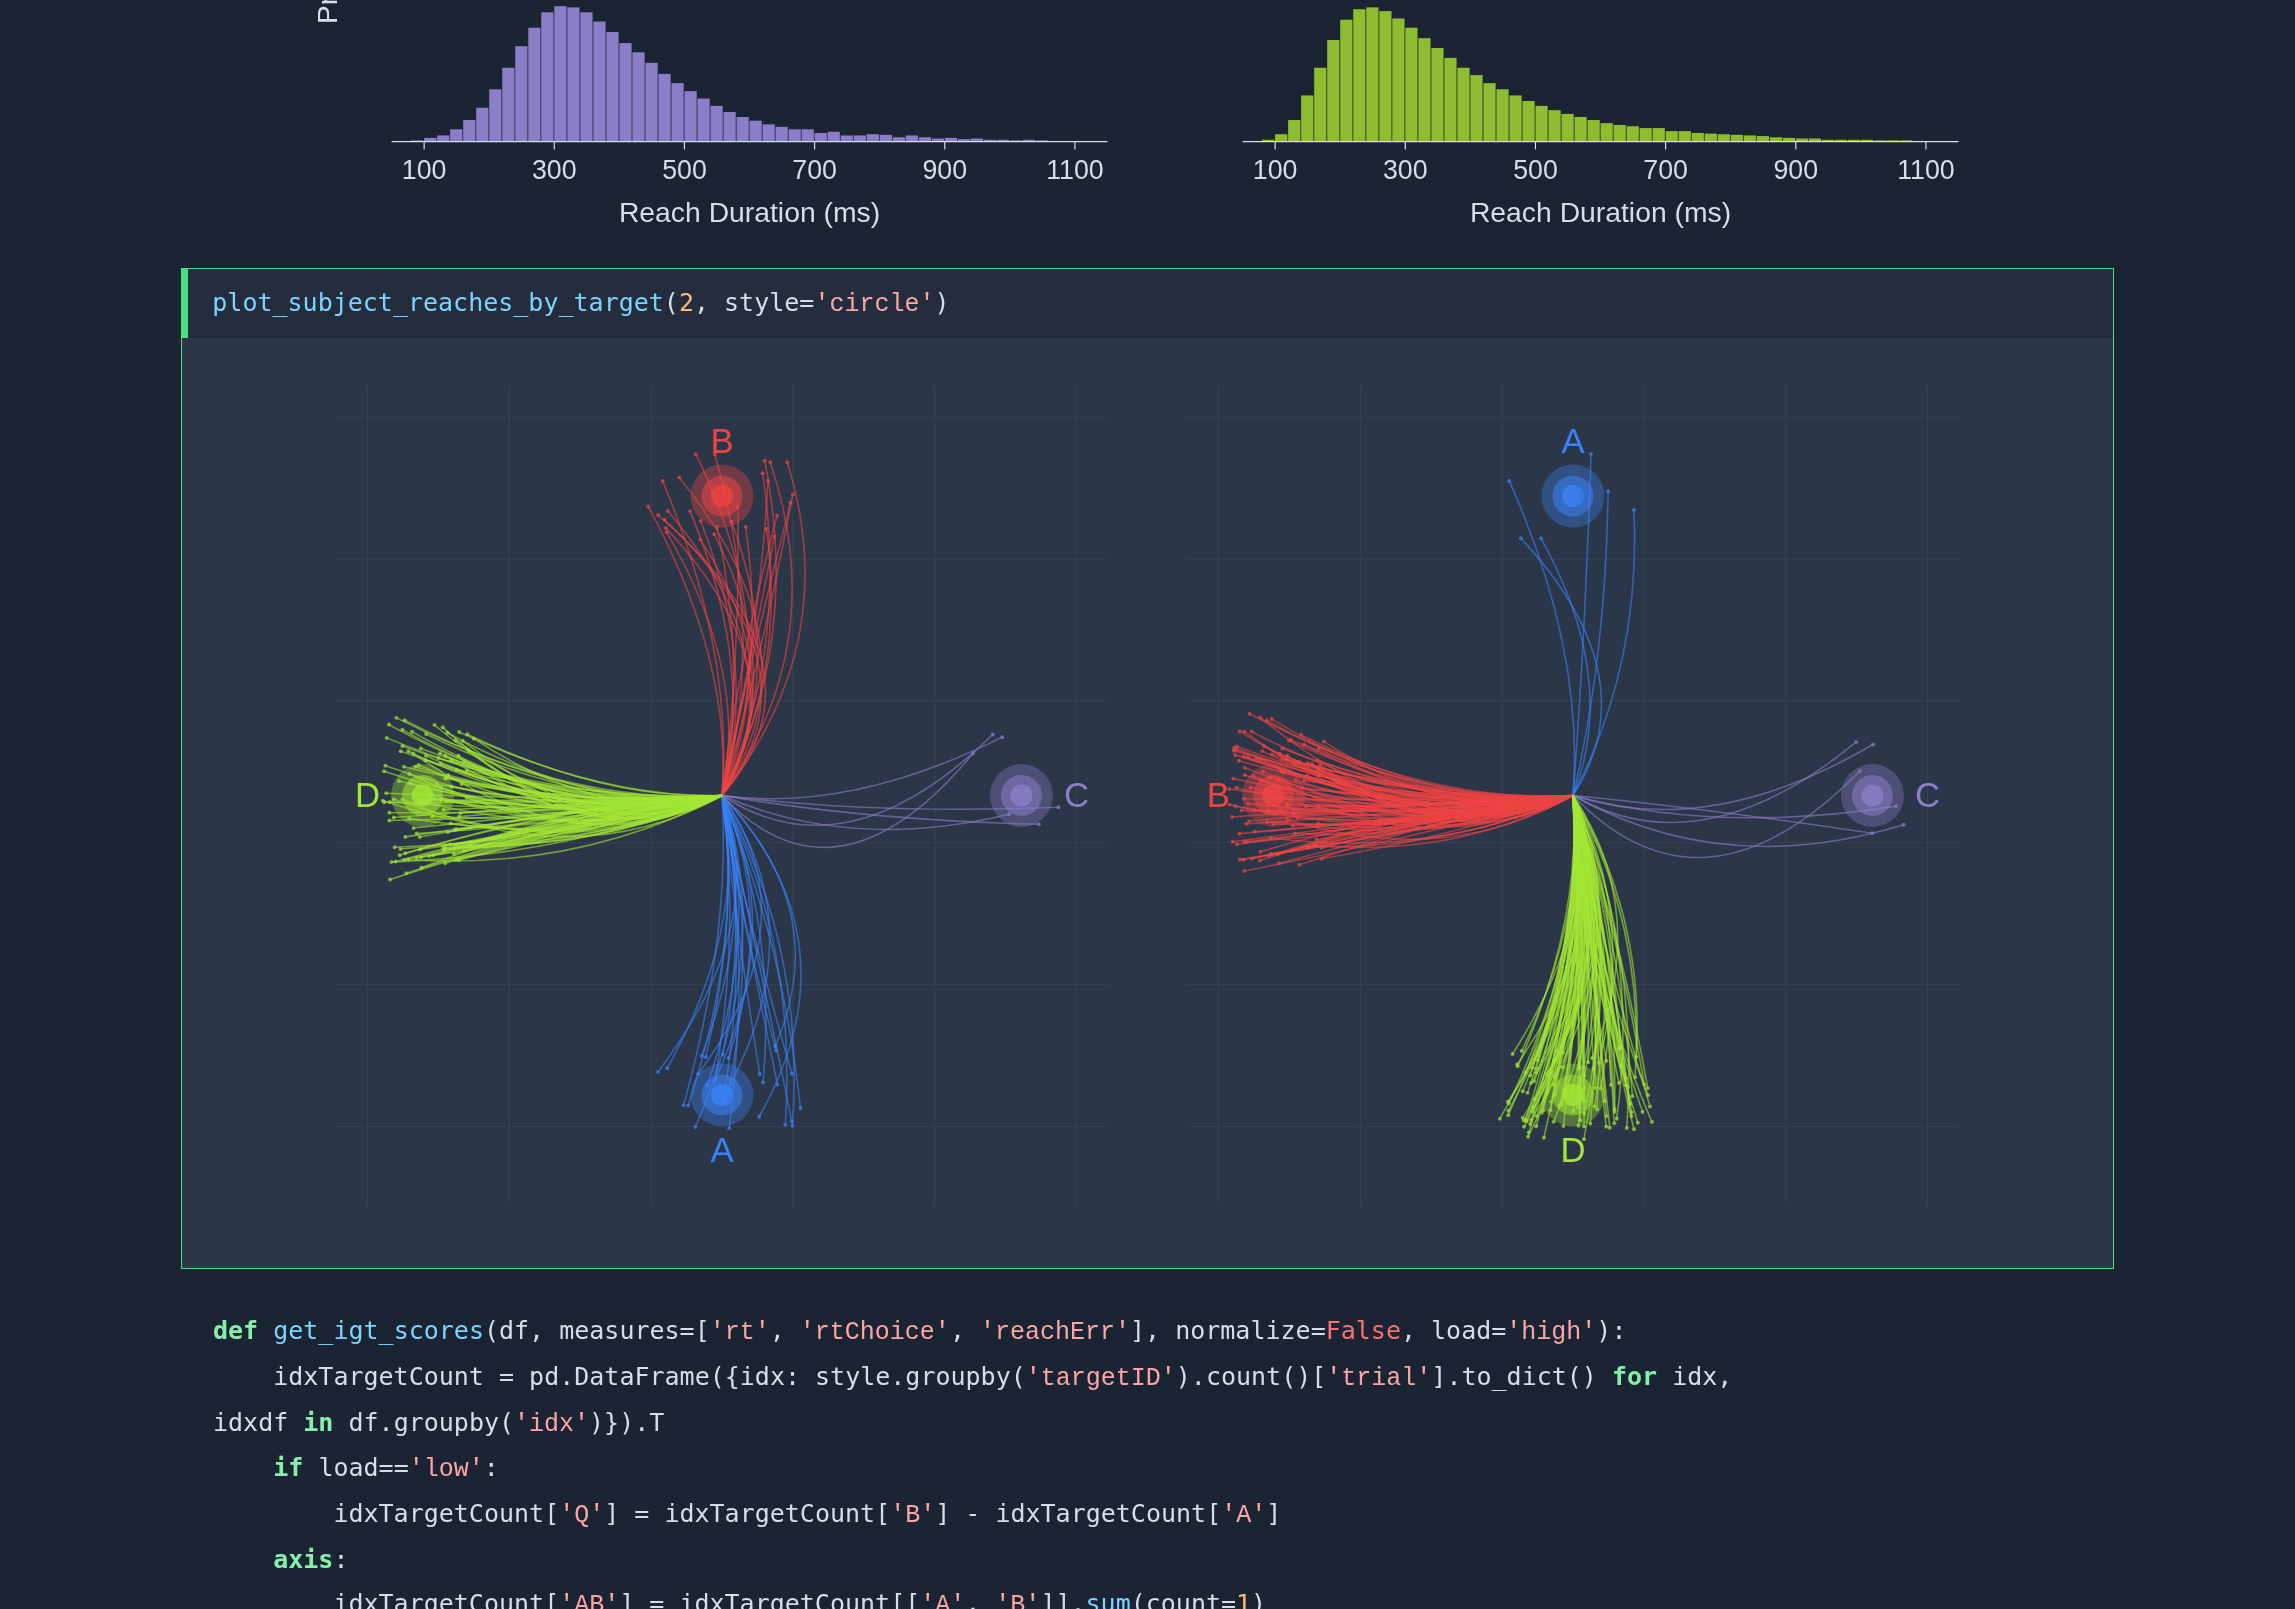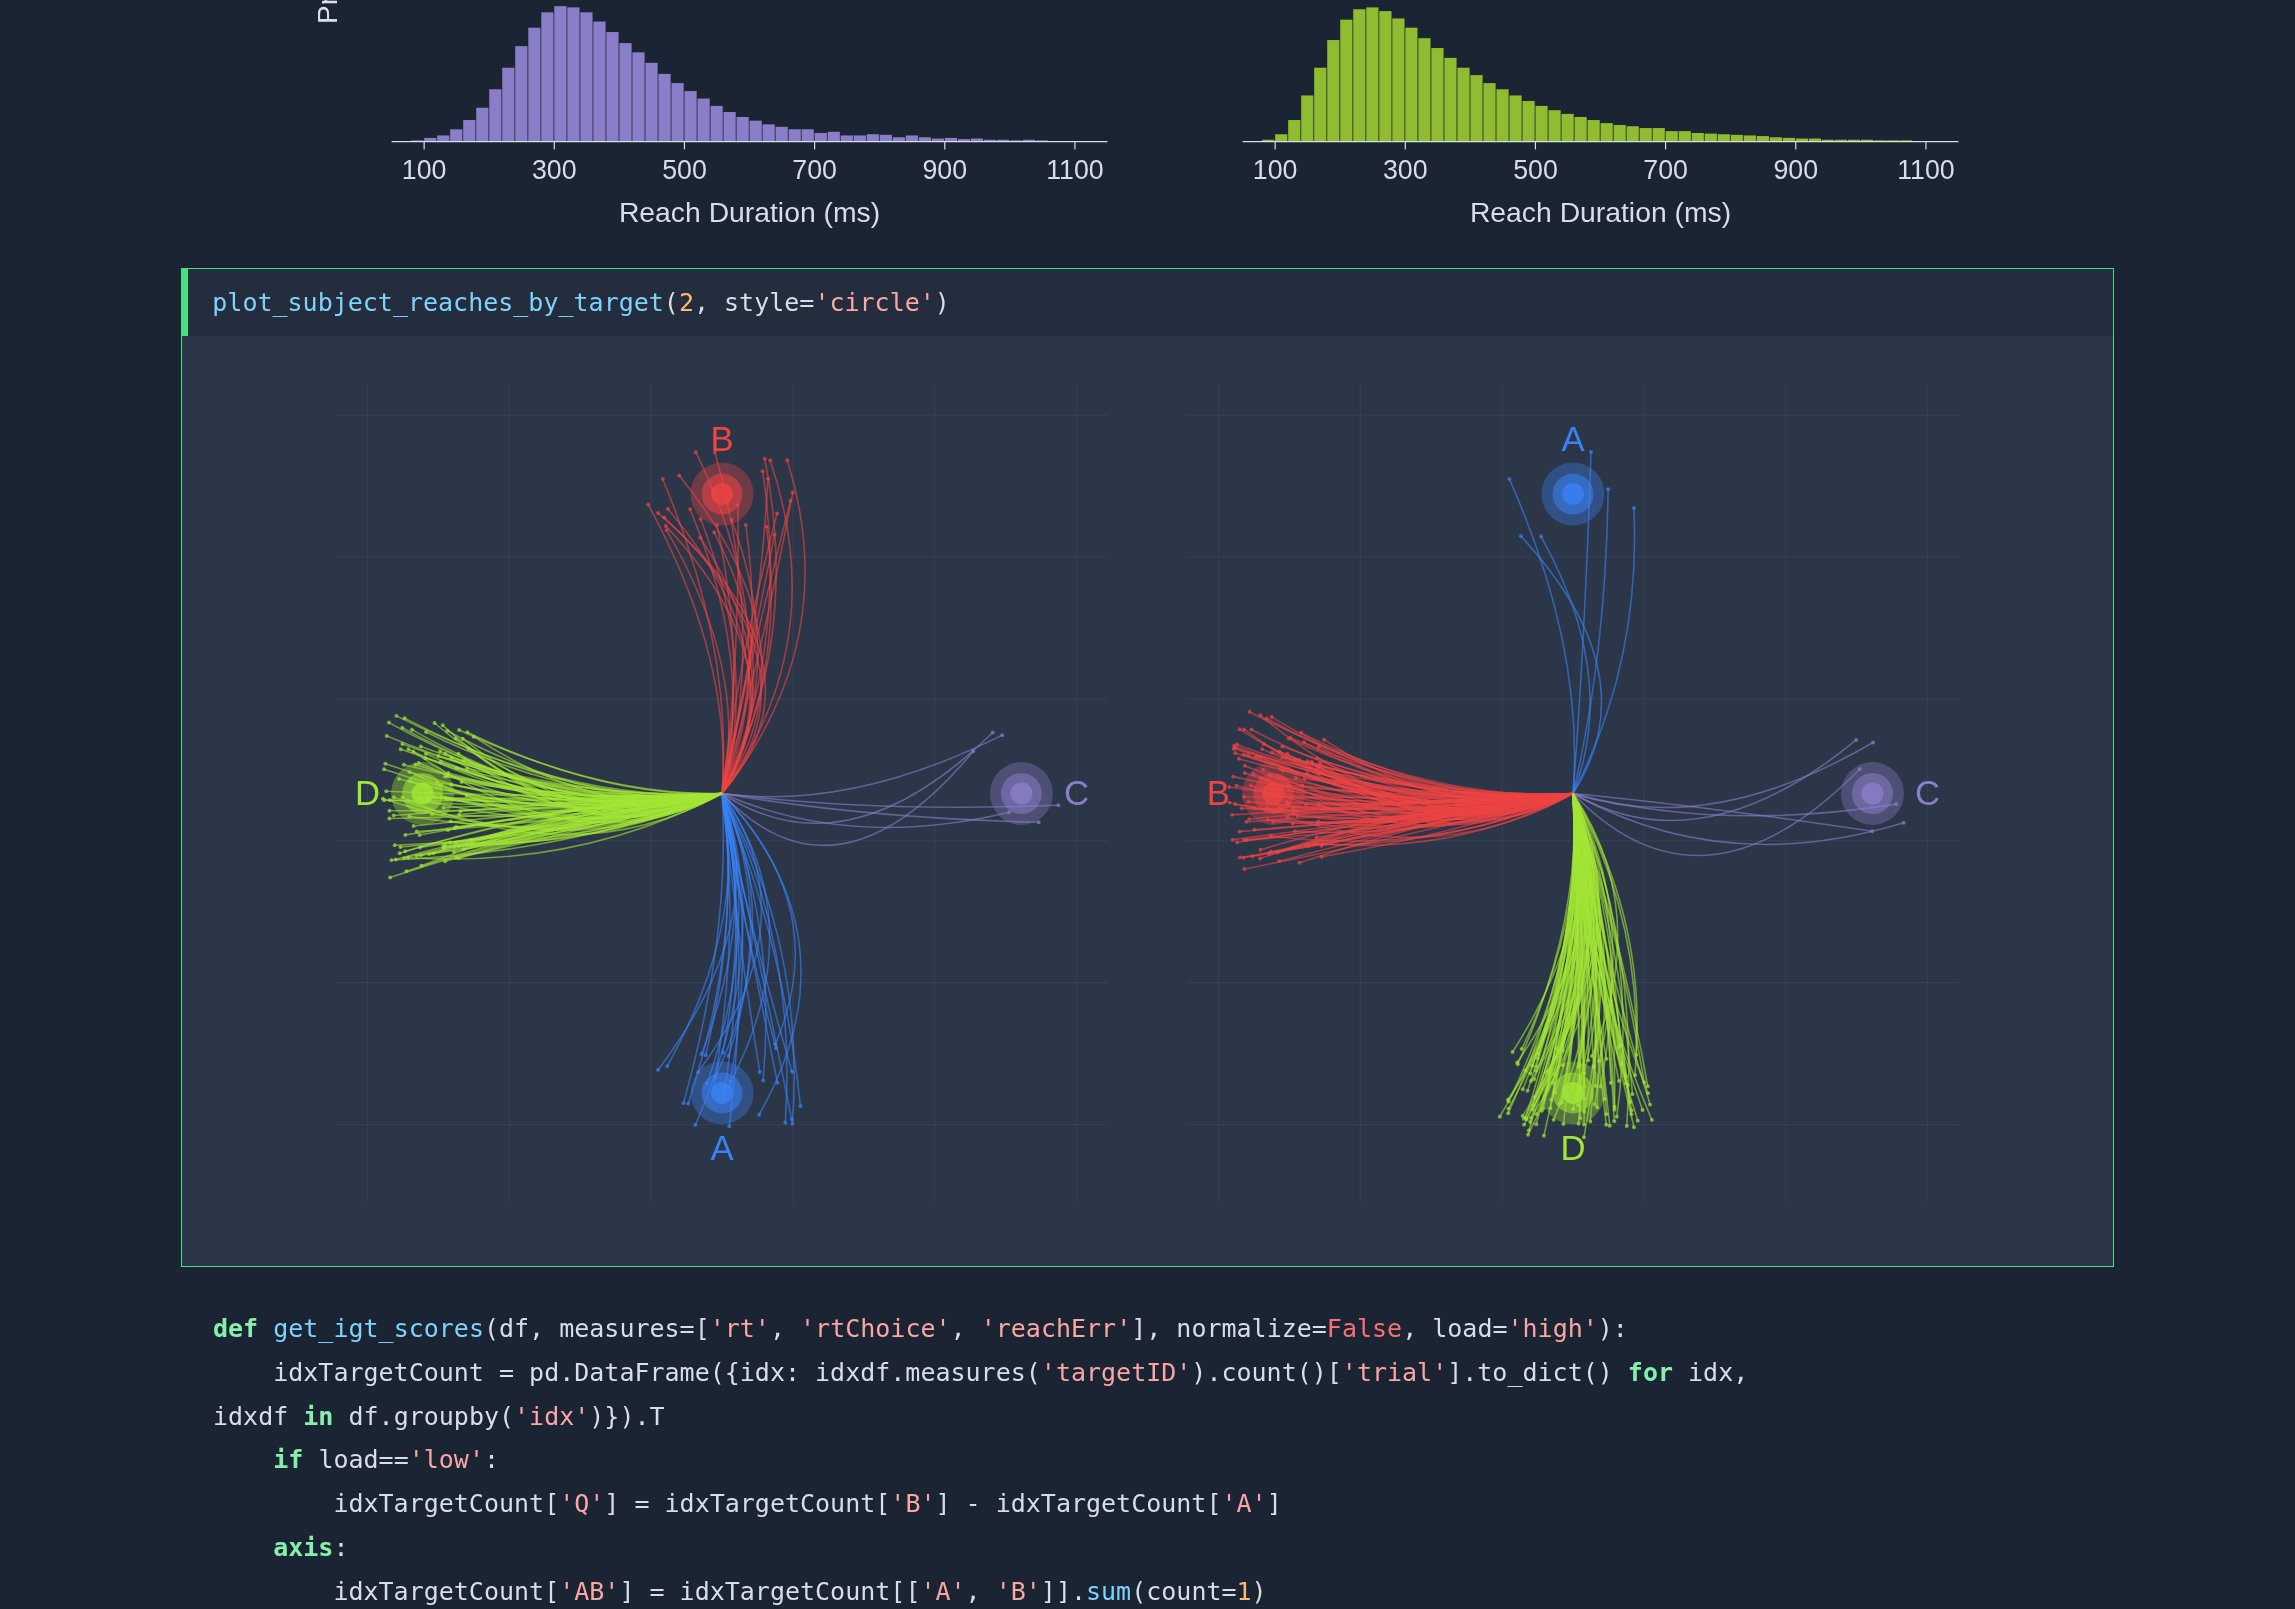--- a/index.html
+++ b/index.html
@@ -38,21 +38,21 @@
     font-size:25px;color:var(--text);white-space:pre;}
   .cell-output{padding:32px 47px 47px 47px;}
   .reach-row{display:flex;gap:47px;justify-content:center;}
   .reach-plot{position:relative;width:804px;height:851px;}
   .reach-plot svg{width:100%;height:100%;}
   .target-label{font-size:44px;font-weight:500;font-family:sans-serif;}
   .code-block{font-family:"SF Mono",Monaco,Consolas,monospace;font-size:25px;
     line-height:1.75;padding:16px 32px;white-space:pre;}
   .kw{color:var(--code-green);font-weight:bold;}
   .fn{color:var(--code-blue);}
-  .str{color:var(--code-str);}
+  .str{color:var(--code-str);font-family:Liberation Mono, monospace;}
   .num{color:var(--code-num);}
   .bool{color:var(--code-red);margin-top:39px;}
   .op{color:var(--text);}
   .punct{color:var(--text);}
   .builtin{color:var(--code-blue);}
 </style>
 </head>
 <body>
 
 <div class="page">
@@ -1079,21 +1079,21 @@
                 <text x="60" y="555" text-anchor="middle" class="target-label" fill="#ef4444">B</text>
                 <text x="960" y="555" text-anchor="middle" class="target-label" fill="#8b7ec8">C</text>
                 <text x="510" y="1005" text-anchor="middle" class="target-label" fill="#a3e635">D</text>
               </svg>
           </div>
         </div>
       </div>
     </div>
 
     <div class="code-block" id="code-below"><span class="kw">def </span><span class="fn">get_igt_scores</span><span class="op">(df, measures=[</span><span class="str">'rt'</span><span class="op">, </span><span class="str">'rtChoice'</span><span class="op">, </span><span class="str">'reachErr'</span><span class="op">], normalize=</span><span class="bool">False</span><span class="op">, load=</span><span class="str">'high'</span><span class="op">):</span>
-<span class="op">    idxTargetCount = pd.DataFrame({idx: idxdf.measures(</span><span class="str">'targetID'</span><span class="op">).count()[</span><span class="str">'trial'</span><span class="op">].to_dict() </span><span class="kw">for</span><span class="op"> idx,</span>
+<span class="op">    idxTargetCount = pd.DataFrame({idx: style.groupby(</span><span class="str">'targetID'</span><span class="op">).count()[</span><span class="str">'trial'</span><span class="op">].to_dict() </span><span class="kw">for</span><span class="op"> idx,</span>
 <span class="op">idxdf </span><span class="kw">in</span><span class="op"> df.groupby(</span><span class="str">'idx'</span><span class="op">)}).T</span>
 <span class="op">    </span><span class="kw">if</span><span class="op"> load==</span><span class="str">'low'</span><span class="op">:</span>
 <span class="op">        idxTargetCount[</span><span class="str">'Q'</span><span class="op">] = idxTargetCount[</span><span class="str">'B'</span><span class="op">] - idxTargetCount[</span><span class="str">'A'</span><span class="op">]</span>
 <span class="op">    </span><span class="kw">axis</span><span class="op">:</span>
 <span class="op">        idxTargetCount[</span><span class="str">'AB'</span><span class="op">] = idxTargetCount[[</span><span class="str">'A'</span><span class="op">, </span><span class="str">'B'</span><span class="op">]].</span><span class="builtin">sum</span><span class="op">(count=</span><span class="num">1</span><span class="op">)</span></div>
 
   </div>
 </div>
 
 

